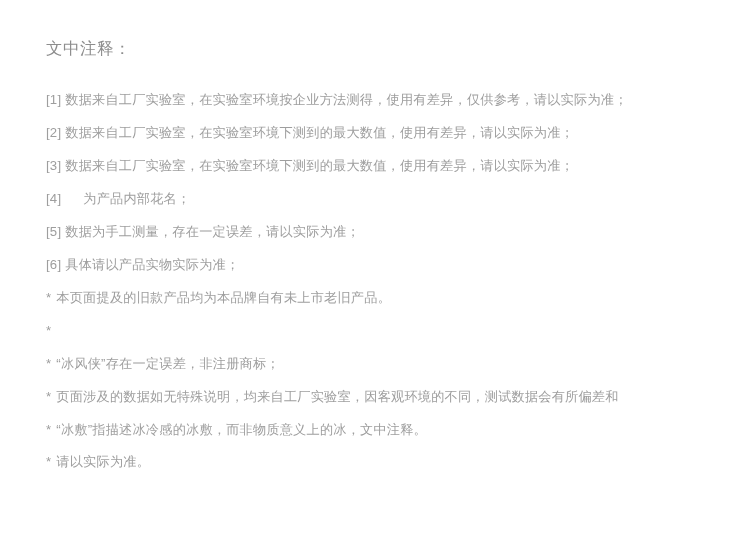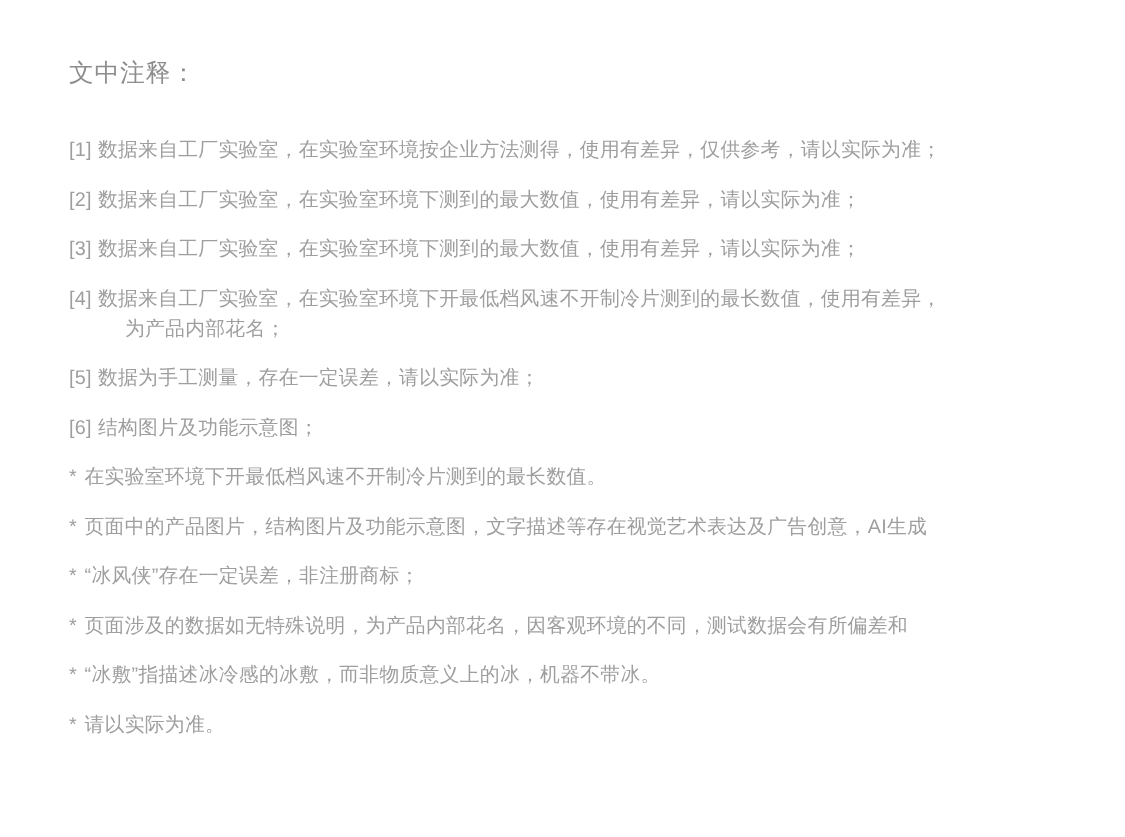--- a/index.html
+++ b/index.html
@@ -72,48 +72,48 @@
       <div class="note num">
         <span class="marker">[2]</span>
         <span class="body"><span>数据来自工厂实验室，在实验室环境下测到的最大数值，使用有差异，请以实际为准；</span></span>
       </div>
       <div class="note num">
         <span class="marker">[3]</span>
         <span class="body"><span>数据来自工厂实验室，在实验室环境下测到的最大数值，使用有差异，请以实际为准；</span></span>
       </div>
       <div class="note num">
         <span class="marker">[4]</span>
-        <span class="body"><span>数据来自工厂实验室，在实验室环境下开最低档风速不开制冷片测到的最长数值，使用有差异，</span><span class="cont">为产品内部花名；</span></span>
+        <span class="body"><span class="cont">为产品内部花名；</span></span>
       </div>
       <div class="note num">
         <span class="marker">[5]</span>
         <span class="body"><span>数据为手工测量，存在一定误差，请以实际为准；</span></span>
       </div>
       <div class="note num">
         <span class="marker">[6]</span>
-        <span class="body"><span>结构图片及功能示意图；</span></span>
+        <span class="body"><span>具体请以产品实物实际为准；</span></span>
       </div>
       <div class="note star">
         <span class="marker">*</span>
-        <span class="body"><span>在实验室环境下开最低档风速不开制冷片测到的最长数值。</span></span>
+        <span class="body"><span>本页面提及的旧款产品均为本品牌自有未上市老旧产品。</span></span>
       </div>
       <div class="note star">
         <span class="marker">*</span>
-        <span class="body"><span>页面中的产品图片，结构图片及功能示意图，文字描述等存在视觉艺术表达及广告创意，AI生成</span></span>
+        <span class="body"></span>
       </div>
       <div class="note star">
         <span class="marker">*</span>
         <span class="body"><span>“冰风侠”存在一定误差，非注册商标；</span></span>
       </div>
       <div class="note star">
         <span class="marker">*</span>
-        <span class="body"><span>页面涉及的数据如无特殊说明，为产品内部花名，因客观环境的不同，测试数据会有所偏差和</span></span>
+        <span class="body"><span>页面涉及的数据如无特殊说明，均来自工厂实验室，因客观环境的不同，测试数据会有所偏差和</span></span>
       </div>
       <div class="note star">
         <span class="marker">*</span>
-        <span class="body"><span>“冰敷”指描述冰冷感的冰敷，而非物质意义上的冰，机器不带冰。</span></span>
+        <span class="body"><span>“冰敷”指描述冰冷感的冰敷，而非物质意义上的冰，文中注释。</span></span>
       </div>
       <div class="note star">
         <span class="marker">*</span>
         <span class="body"><span>请以实际为准。</span></span>
       </div>
     </div>
 </div>
 
 </body></html>

